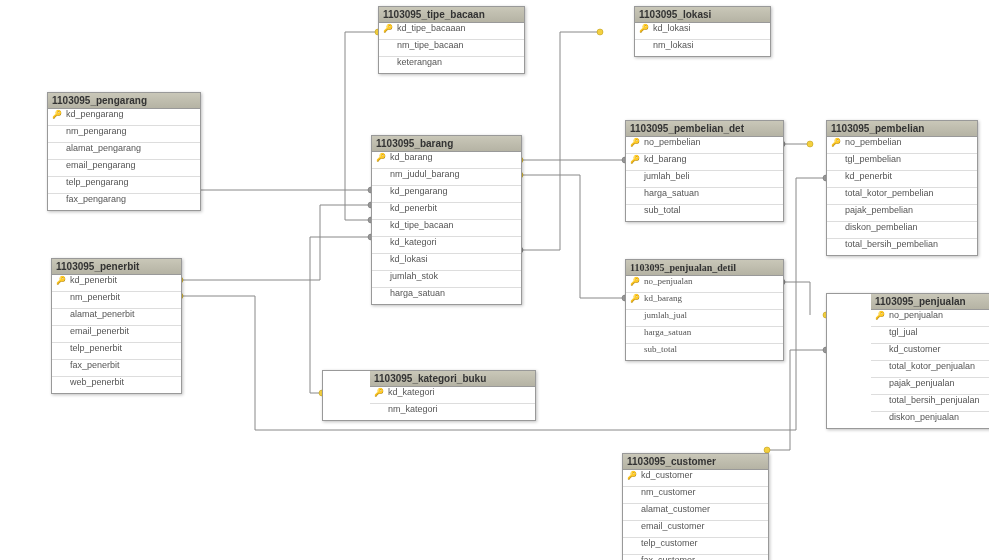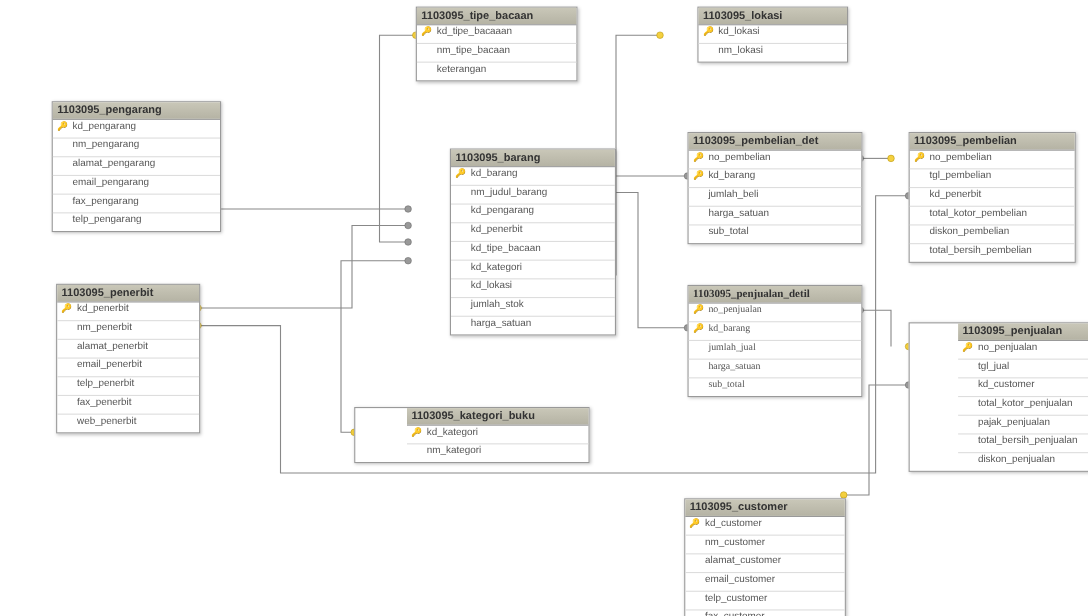--- a/index.html
+++ b/index.html
@@ -179,28 +179,28 @@
         <div class="row">
           <span class="key"></span>
           <span class="field">alamat_pengarang</span>
         </div>
         <div class="row">
           <span class="key"></span>
           <span class="field">email_pengarang</span>
         </div>
         <div class="row">
           <span class="key"></span>
+          <span class="field">telp_pengarang</span>
+        </div>
+        <div class="row">
+          <span class="key"></span>
           <span class="field">fax_pengarang</span>
         </div>
-        <div class="row">
-          <span class="key"></span>
-          <span class="field">telp_pengarang</span>
-        </div>
-      </div>
-      <div class="table" style="left: 371px; top: 135px; width: 149px; margin-left: 38px;">
+      </div>
+      <div class="table" style="left: 371px; top: 135px; width: 149px;">
         <div class="table-header">1103095_barang</div>
         <div class="row">
           <span class="key pk"></span>
           <span class="field">kd_barang</span>
         </div>
         <div class="row">
           <span class="key"></span>
           <span class="field">nm_judul_barang</span>
         </div>
         <div class="row">
@@ -268,20 +268,24 @@
         <div class="row">
           <span class="key"></span>
           <span class="field">kd_penerbit</span>
         </div>
         <div class="row">
           <span class="key"></span>
           <span class="field">total_kotor_pembelian</span>
         </div>
         <div class="row">
           <span class="key"></span>
+          <span class="field">pajak_pembelian</span>
+        </div>
+        <div class="row">
+          <span class="key"></span>
           <span class="field">diskon_pembelian</span>
         </div>
         <div class="row">
           <span class="key"></span>
           <span class="field">total_bersih_pembelian</span>
         </div>
       </div>
       <div class="table" style="left: 51px; top: 258px; width: 129px;">
         <div class="table-header">1103095_penerbit</div>
         <div class="row">

